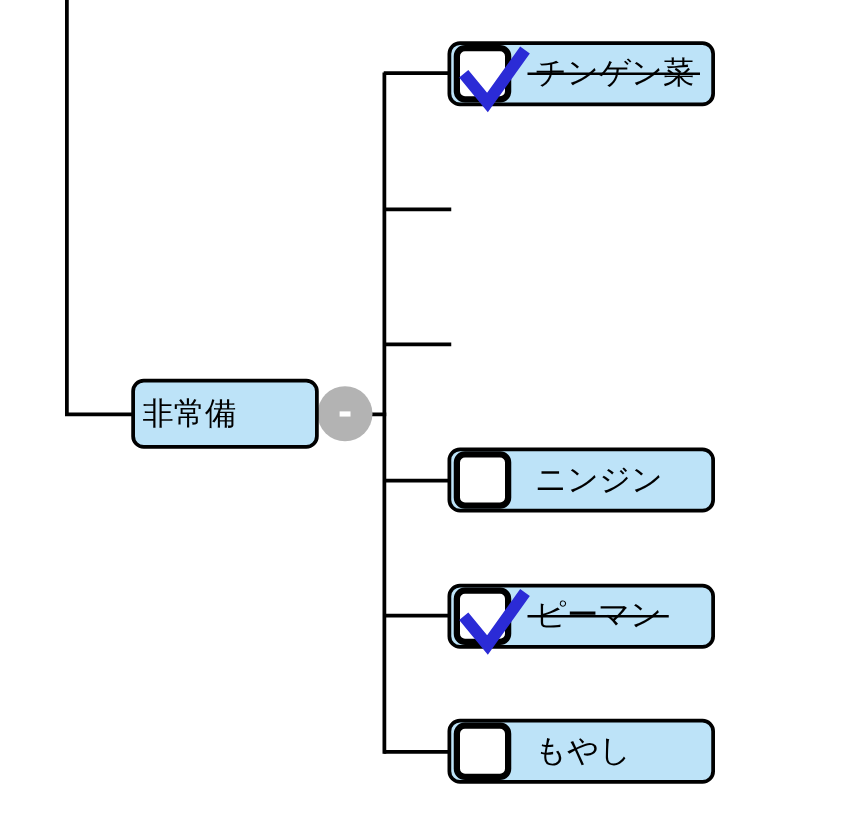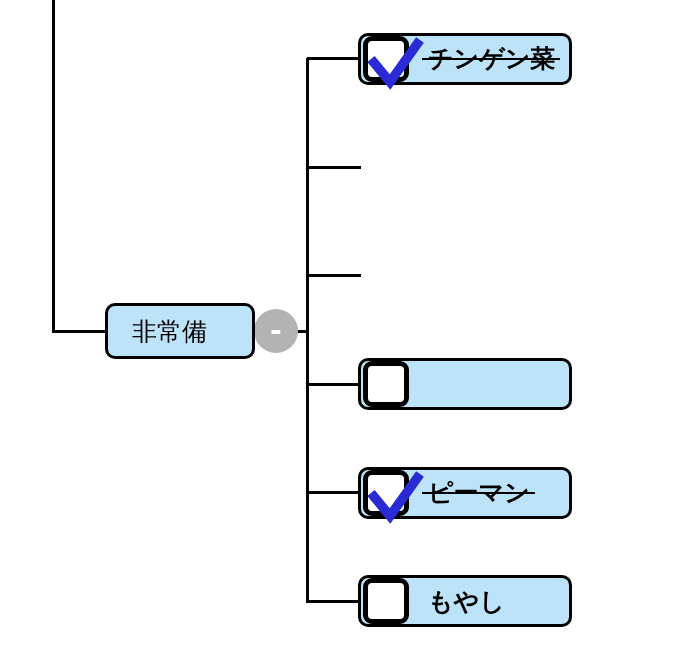--- a/index.html
+++ b/index.html
@@ -40,34 +40,34 @@
     border-radius: 10px;
     display: flex;
     align-items: center;
     box-sizing: border-box;
     color: var(--text, #000000);
     z-index: 2;
   }
   .parent-node {
     left: 105px; top: 303px;
     width: 150px; height: 56px;
-    padding-left: 24px;
+    padding-left: 6px;
   }
   .child-node {
     left: 358px;
     width: 214px; height: 52px;
     top: calc(var(--cy) - 26px);
   }
   .node-label {
     font-size: 25px;
     line-height: 1;
     white-space: nowrap;
     position: relative;
   }
-  .child-node .node-label { margin-left: 19px; font-weight: bold; }
+  .child-node .node-label { margin-left: 19px; }
 
   
   .child-node.checked .node-label::after {
     content: "";
     position: absolute;
     left: -6px; right: -5px;
     top: 50%; margin-top: -1px;
     height: 2.5px;
     background: var(--text, #000000);
   }
@@ -144,20 +144,21 @@
     </span>
     <span class="node-label">チンゲン菜</span>
   </div>
 
 
 
   <div class="node child-node pos-3">
     <span class="checkbox">
       
     </span>
+    <span class="node-label">ニンジン</span>
   </div>
 
   <div class="node child-node pos-5">
     <span class="checkbox">
       
     </span>
     <span class="node-label">もやし</span>
   </div>
 
   <div class="node child-node pos-4 checked">

